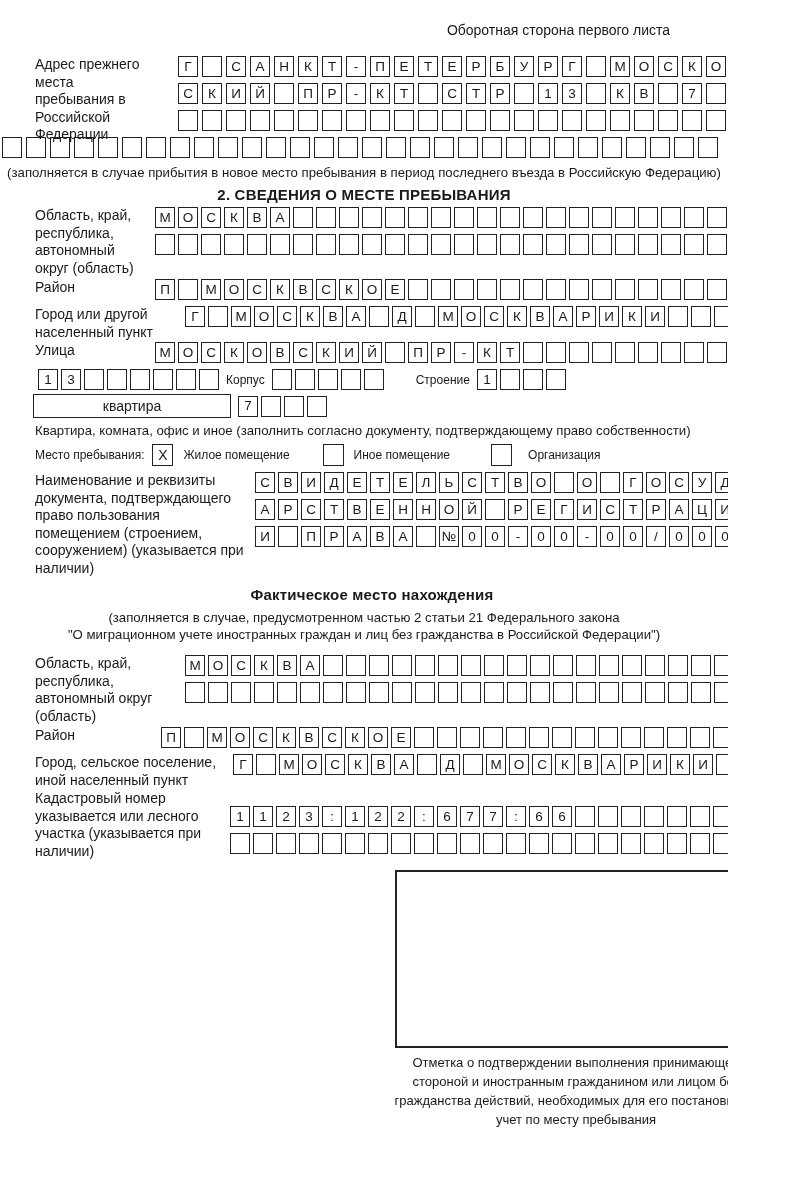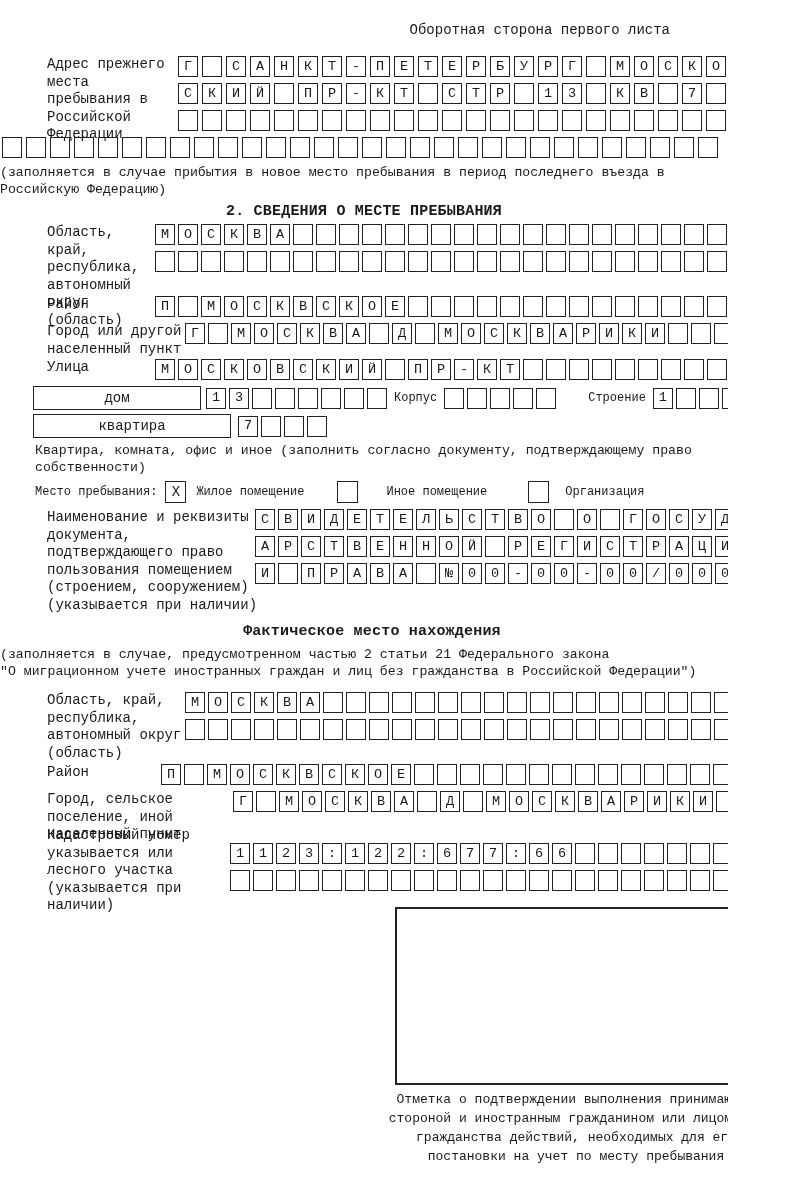--- a/index.html
+++ b/index.html
@@ -4,28 +4,28 @@
 <style>
   :root{
     --ink:#1a1a1a;
     --box_border:#222222;
     --bg:#ffffff;
   }
   html,body{margin:0;padding:0;background:var(--bg);}
   .page{
     position:relative;width:728px;height:1180px;overflow:hidden;
     background:var(--bg);color:var(--ink);
-    font-family:Liberation Mono, monospace;
+    font-family:Liberation Sans, sans-serif;
   }
   .side-note{margin:22px 58px 0 0;text-align:right;font-size:14px;}
   .caption{font-size:13.2px;line-height:17px;}
-  .center{text-align:left;}
+  .center{text-align:center;}
   .sec-title{font-weight:bold;font-size:15px;text-align:center;margin-top:5px;letter-spacing:.2px;}
   .field{position:relative;margin-left:35px;}
-  .flabel{position:absolute;left:12px;top:0;font-size:14px;line-height:17.5px;}
+  .flabel{position:absolute;left:0;top:0;font-size:14px;line-height:17.5px;}
   .boxrow{display:flex;gap:3px;margin-bottom:6px;}
   .boxrow.g4{gap:4px;}
   .cell{
     box-sizing:border-box;flex:0 0 auto;
     width:20px;height:21px;border:1.5px solid var(--box_border);
     display:inline-flex;align-items:center;justify-content:center;
     font-size:13.5px;line-height:1;
   }
   .widebox{
     box-sizing:border-box;height:24px;border:1.7px solid var(--box_border);
@@ -322,21 +322,20 @@
         <span class="cell"></span>
         <span class="cell"></span>
         <span class="cell"></span>
         <span class="cell"></span>
         <span class="cell"></span>
         <span class="cell"></span>
       </div>
   </div>
 
   <div class="inlinerow" style="margin:2px 0 4px 33px;">
-    <span class="widebox" style="width:168px;">дом</span>
     <span class="boxrow" style="margin-left:5px;">
         <span class="cell">1</span>
         <span class="cell">3</span>
         <span class="cell"></span>
         <span class="cell"></span>
         <span class="cell"></span>
         <span class="cell"></span>
         <span class="cell"></span>
         <span class="cell"></span>
       </span>
@@ -366,21 +365,21 @@
         <span class="cell"></span>
       </span>
   </div>
   <div class="caption" style="margin-left:35px;">Квартира, комната, офис и иное (заполнить согласно документу, подтверждающему право собственности)</div>
 
   <div class="inlinerow" style="margin:5px 0 2px 35px;">
     <span class="inline-label" style="margin:0;">Место пребывания:</span>
     <span class="checkbox" style="margin-left:8px;">X</span>
     <span class="inline-label" style="margin-left:10px;">Жилое помещение</span>
     <span class="checkbox" style="margin-left:26px;"></span>
-    <span class="inline-label" style="margin-left:28px;">Иное помещение</span>
+    <span class="inline-label" style="margin-left:10px;">Иное помещение</span>
     <span class="checkbox" style="margin-left:34px;"></span>
     <span class="inline-label" style="margin-left:16px;">Организация</span>
   </div>
 
   <div class="field" style="margin-top:6px;min-height:106px;">
     <div class="flabel" style="width:212px;">Наименование и реквизиты документа, подтверждающего право пользования помещением (строением, сооружением) (указывается при наличии)</div>
     <div style="margin-left:220px;">
       <div class="boxrow">
           <span class="cell">С</span>
           <span class="cell">В</span>

